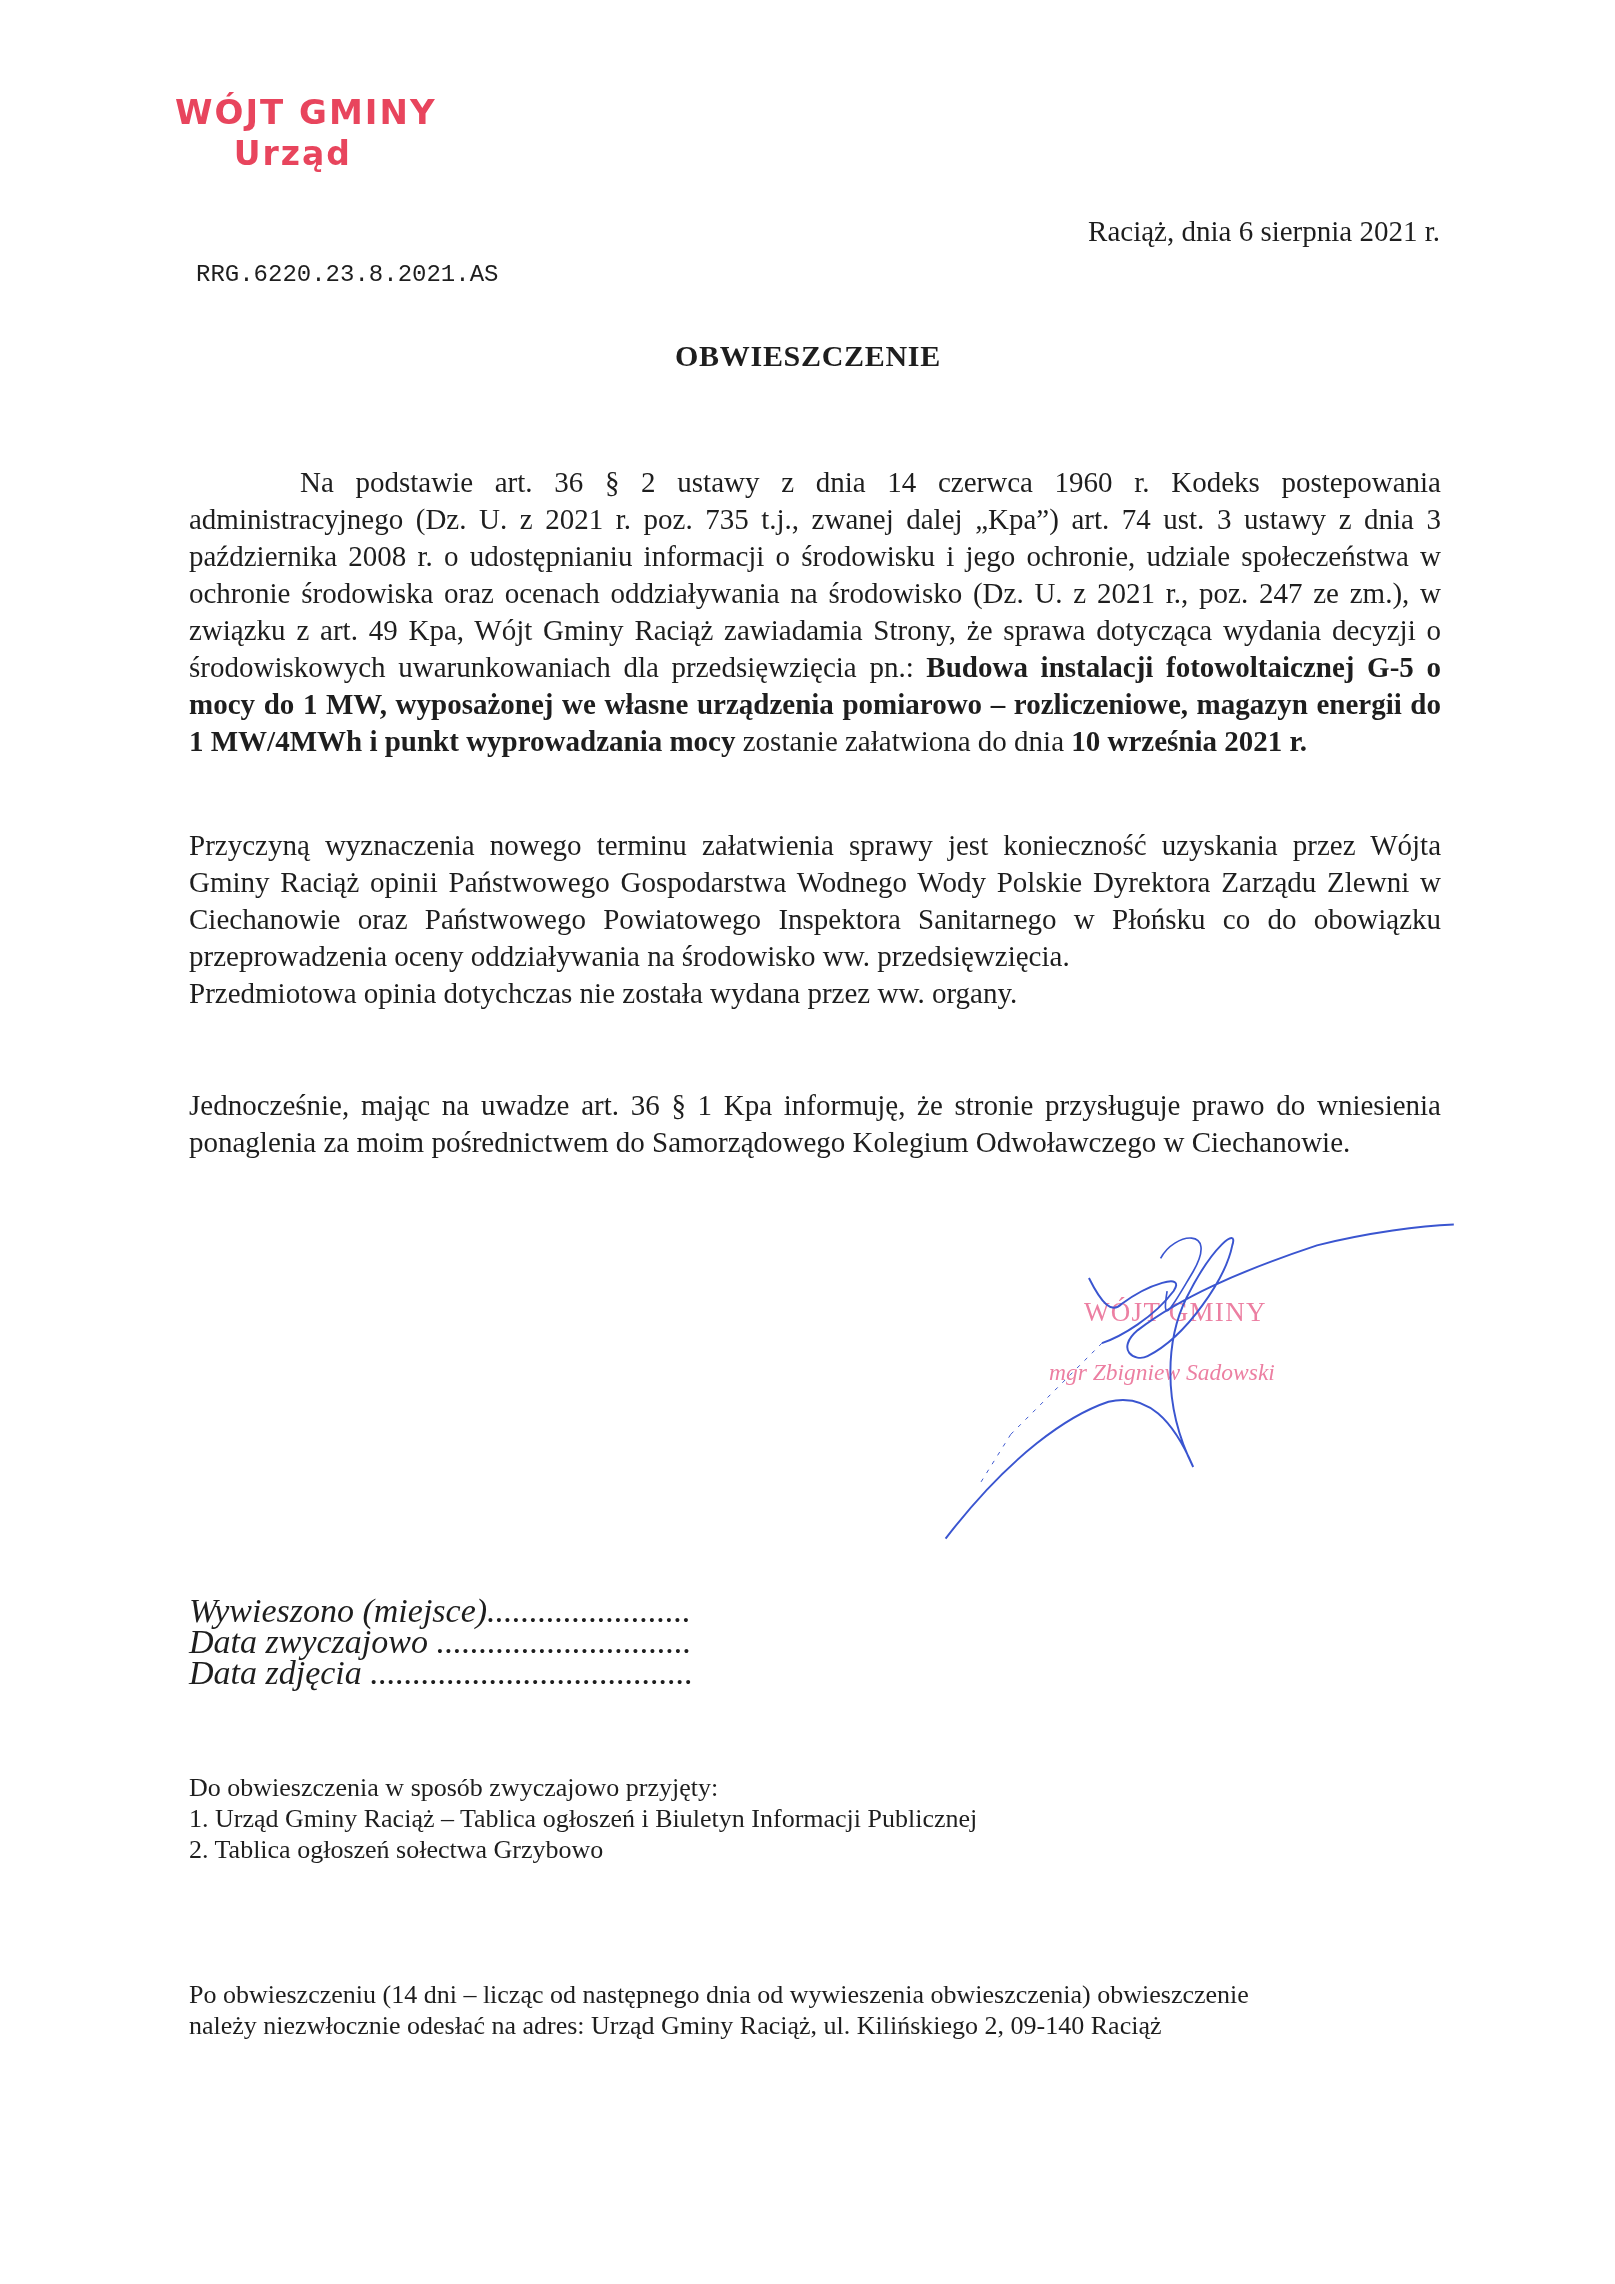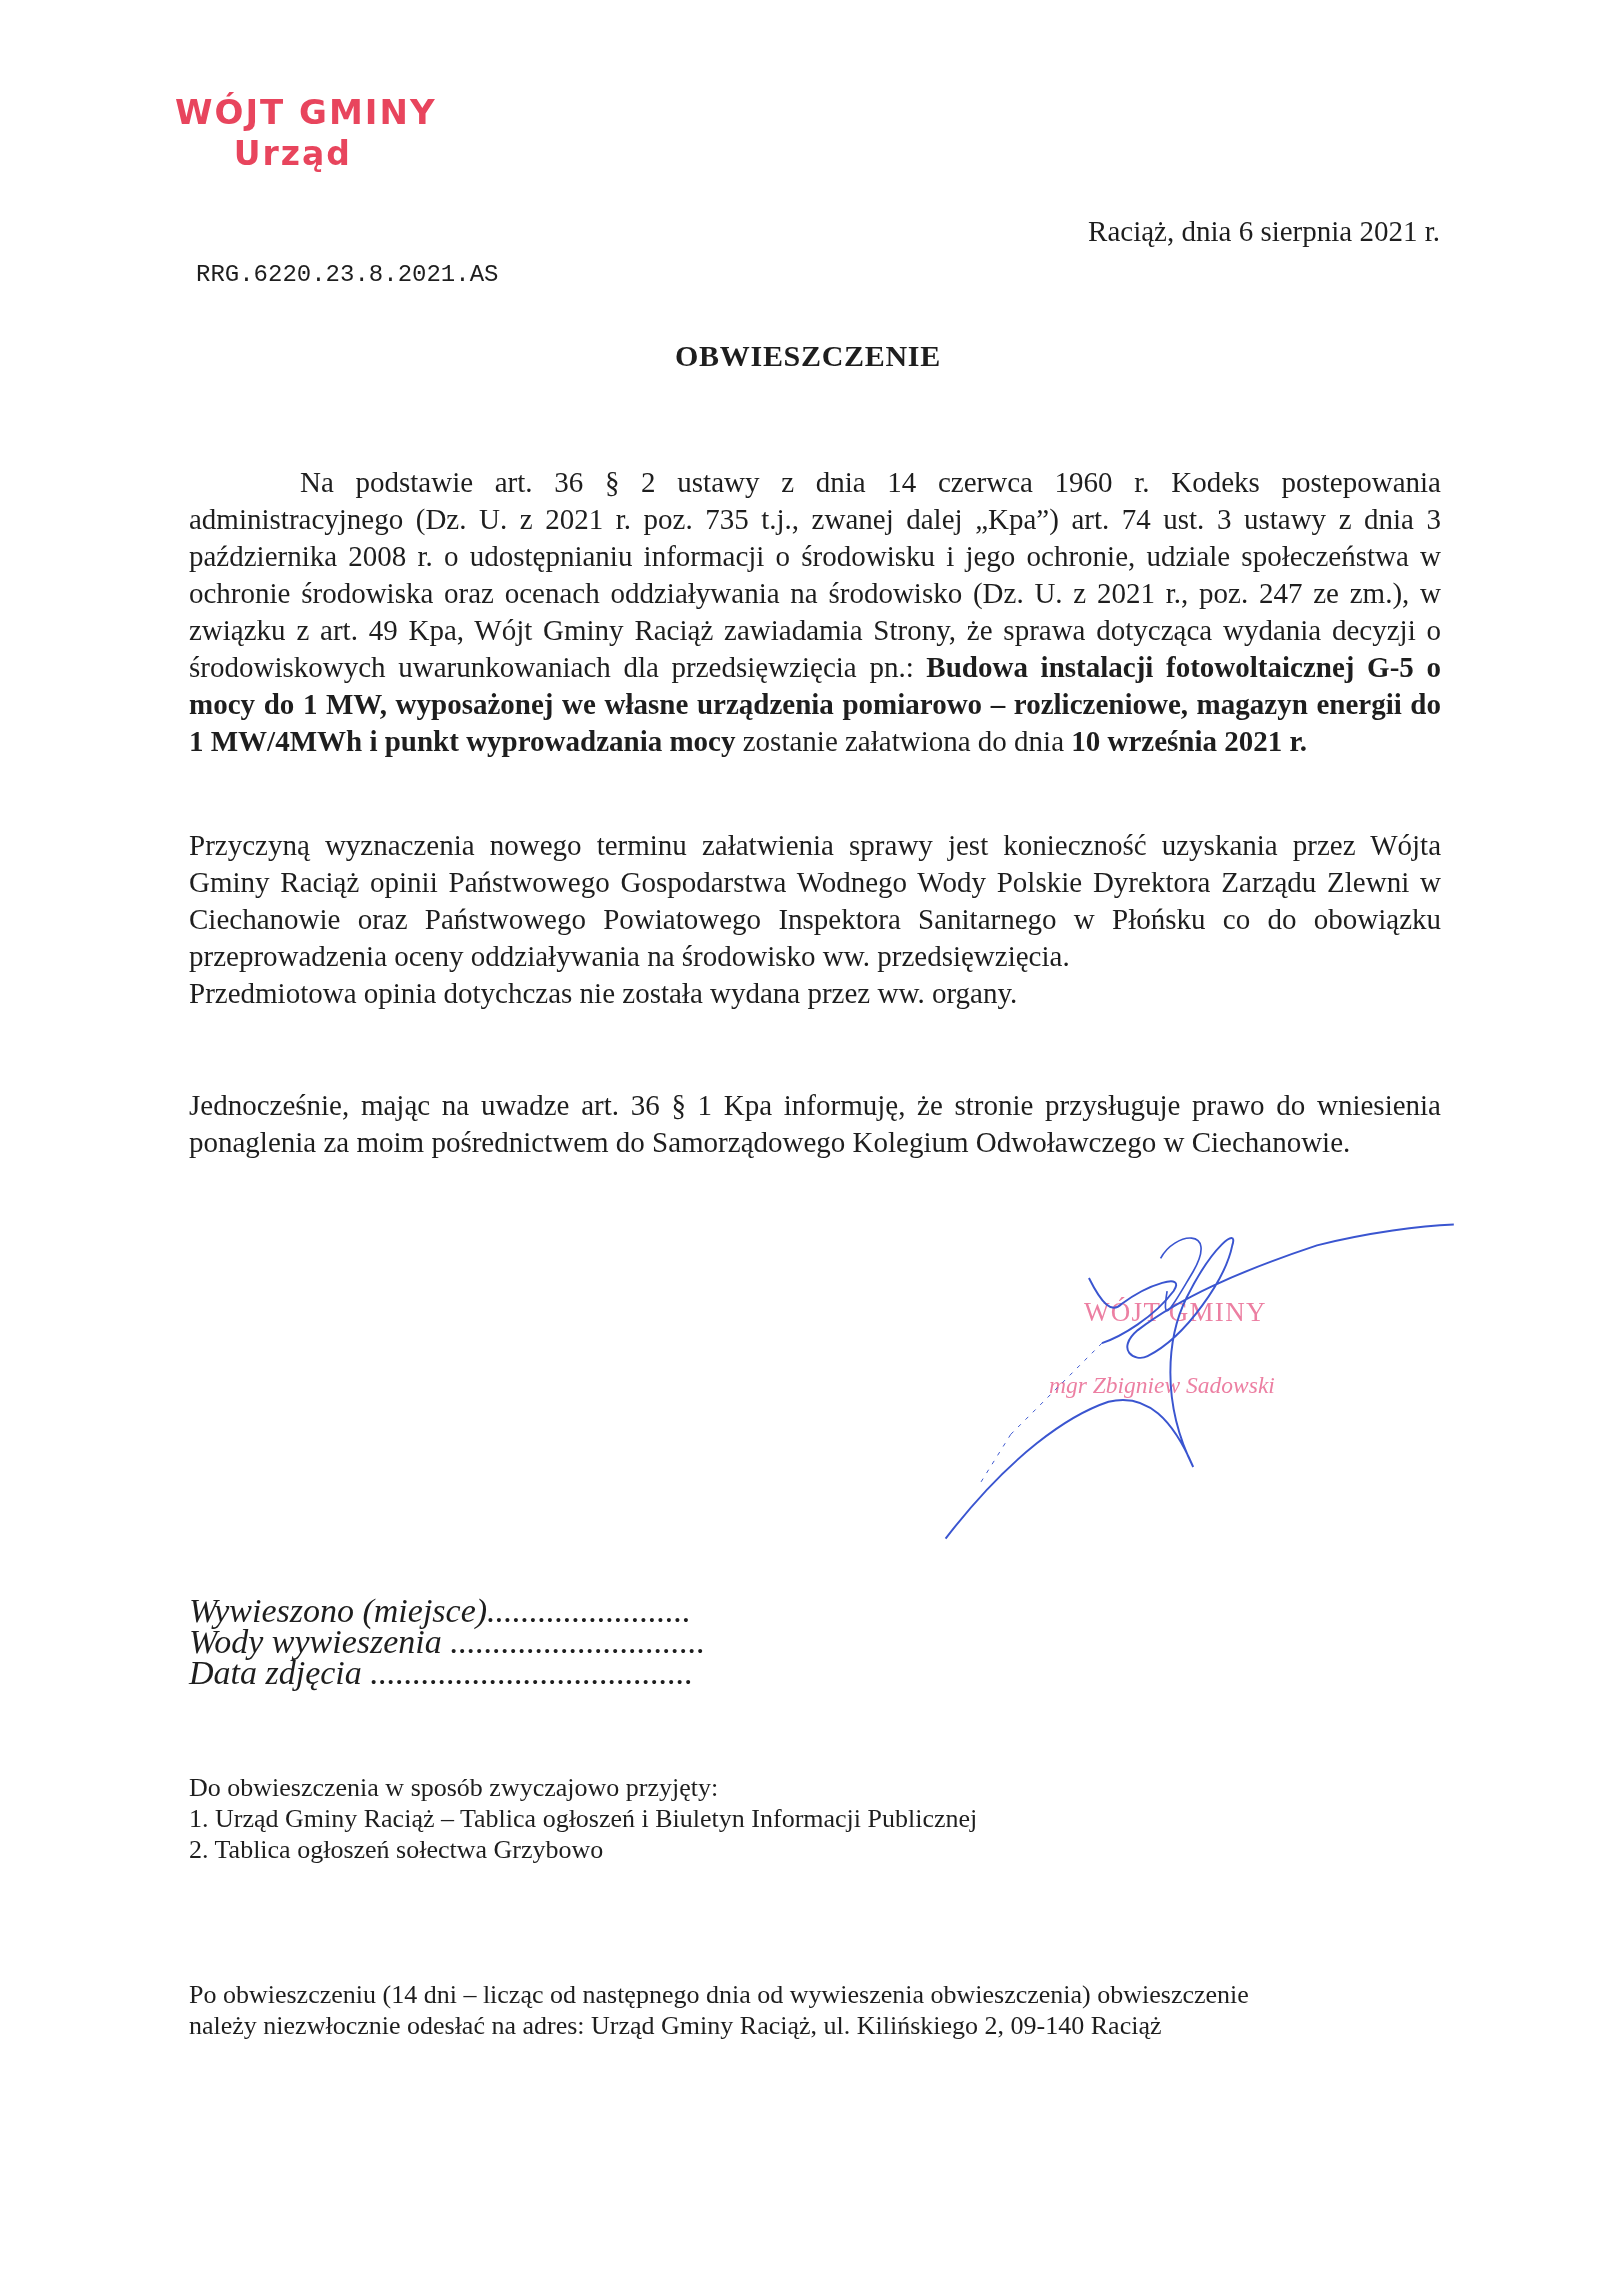--- a/index.html
+++ b/index.html
@@ -22,21 +22,21 @@
     .body {
       position: absolute; left: 189px; width: 1252px;
       font-size: 29px; line-height: 37px; text-align: justify;
     }
     .p1 { top: 464px; text-indent: 111px; }
     .p2 { top: 827px; }
     .p3 { top: 1087px; }
     .b { font-weight: bold; }
     .sig-stamp { position: absolute; left: 1062px; top: 1297px; color: #ec7fa2; font-family: "Liberation Serif", serif; }
     .sig-stamp .l1 { font-size: 27px; letter-spacing: 1.3px; margin-left: 22px; }
-    .sig-stamp .l2 { font-size: 23.5px; font-style: italic; margin-top: 44px; margin-left: -13px; }
+    .sig-stamp .l2 { font-size: 23.5px; font-style: italic; margin-top: 31px; margin-left: -13px; }
     .signature { position: absolute; left: 913px; top: 1206px; width: 619px; height: 359px; }
     .form-lines { position: absolute; left: 189px; top: 1595px; font-size: 34px; line-height: 31px; font-style: italic; }
     .distribution { position: absolute; left: 189px; top: 1772px; font-size: 26px; line-height: 31px; font-family: Liberation Serif, serif; }
     .footer { position: absolute; left: 189px; top: 1979px; width: 1252px; font-size: 26px; line-height: 31px; }
     .line { white-space: nowrap; }
   </style>
 </head>
 <body>
 
 <div class="stamp">
@@ -69,21 +69,21 @@
 
 <svg class="signature" viewBox="0 0 950 550" fill="none">
   <path d="M50 510 C150 380 240 320 300 300 C360 285 400 330 430 400 C380 300 390 200 420 140 C460 60 500 30 490 60 C480 110 420 200 360 230 C340 240 310 220 345 190 C410 140 500 100 620 60 C700 40 780 30 830 28" stroke="#3a55d0" stroke-width="3"></path>
   <path d="M270 110 C290 150 305 165 320 150 C360 120 420 100 400 130 C370 170 320 200 290 210" stroke="#3a55d0" stroke-width="3"></path>
   <path d="M380 80 C400 40 470 30 430 100 C400 150 380 190 390 130" stroke="#3a55d0" stroke-width="2.5"></path>
   <path d="M290 210 L150 350 M150 350 L100 430" stroke="#3a55d0" stroke-width="1.5" stroke-dasharray="6 10"></path>
 </svg>
 
 <div class="form-lines">
   <div class="line">Wywieszono (miejsce)........................</div>
-  <div class="line">Wody wywieszenia ..............................</div>
+  <div class="line">Data zwyczajowo ..............................</div>
   <div class="line">Data zdjęcia ......................................</div>
 </div>
 
 <div class="distribution">
   <div class="line">Do obwieszczenia w sposób zwyczajowo przyjęty:</div>
   <div class="line">1. Urząd Gminy Raciąż – Tablica ogłoszeń i Biuletyn Informacji Publicznej</div>
   <div class="line">2. Tablica ogłoszeń sołectwa Grzybowo</div>
 </div>
 
 <div class="footer">

